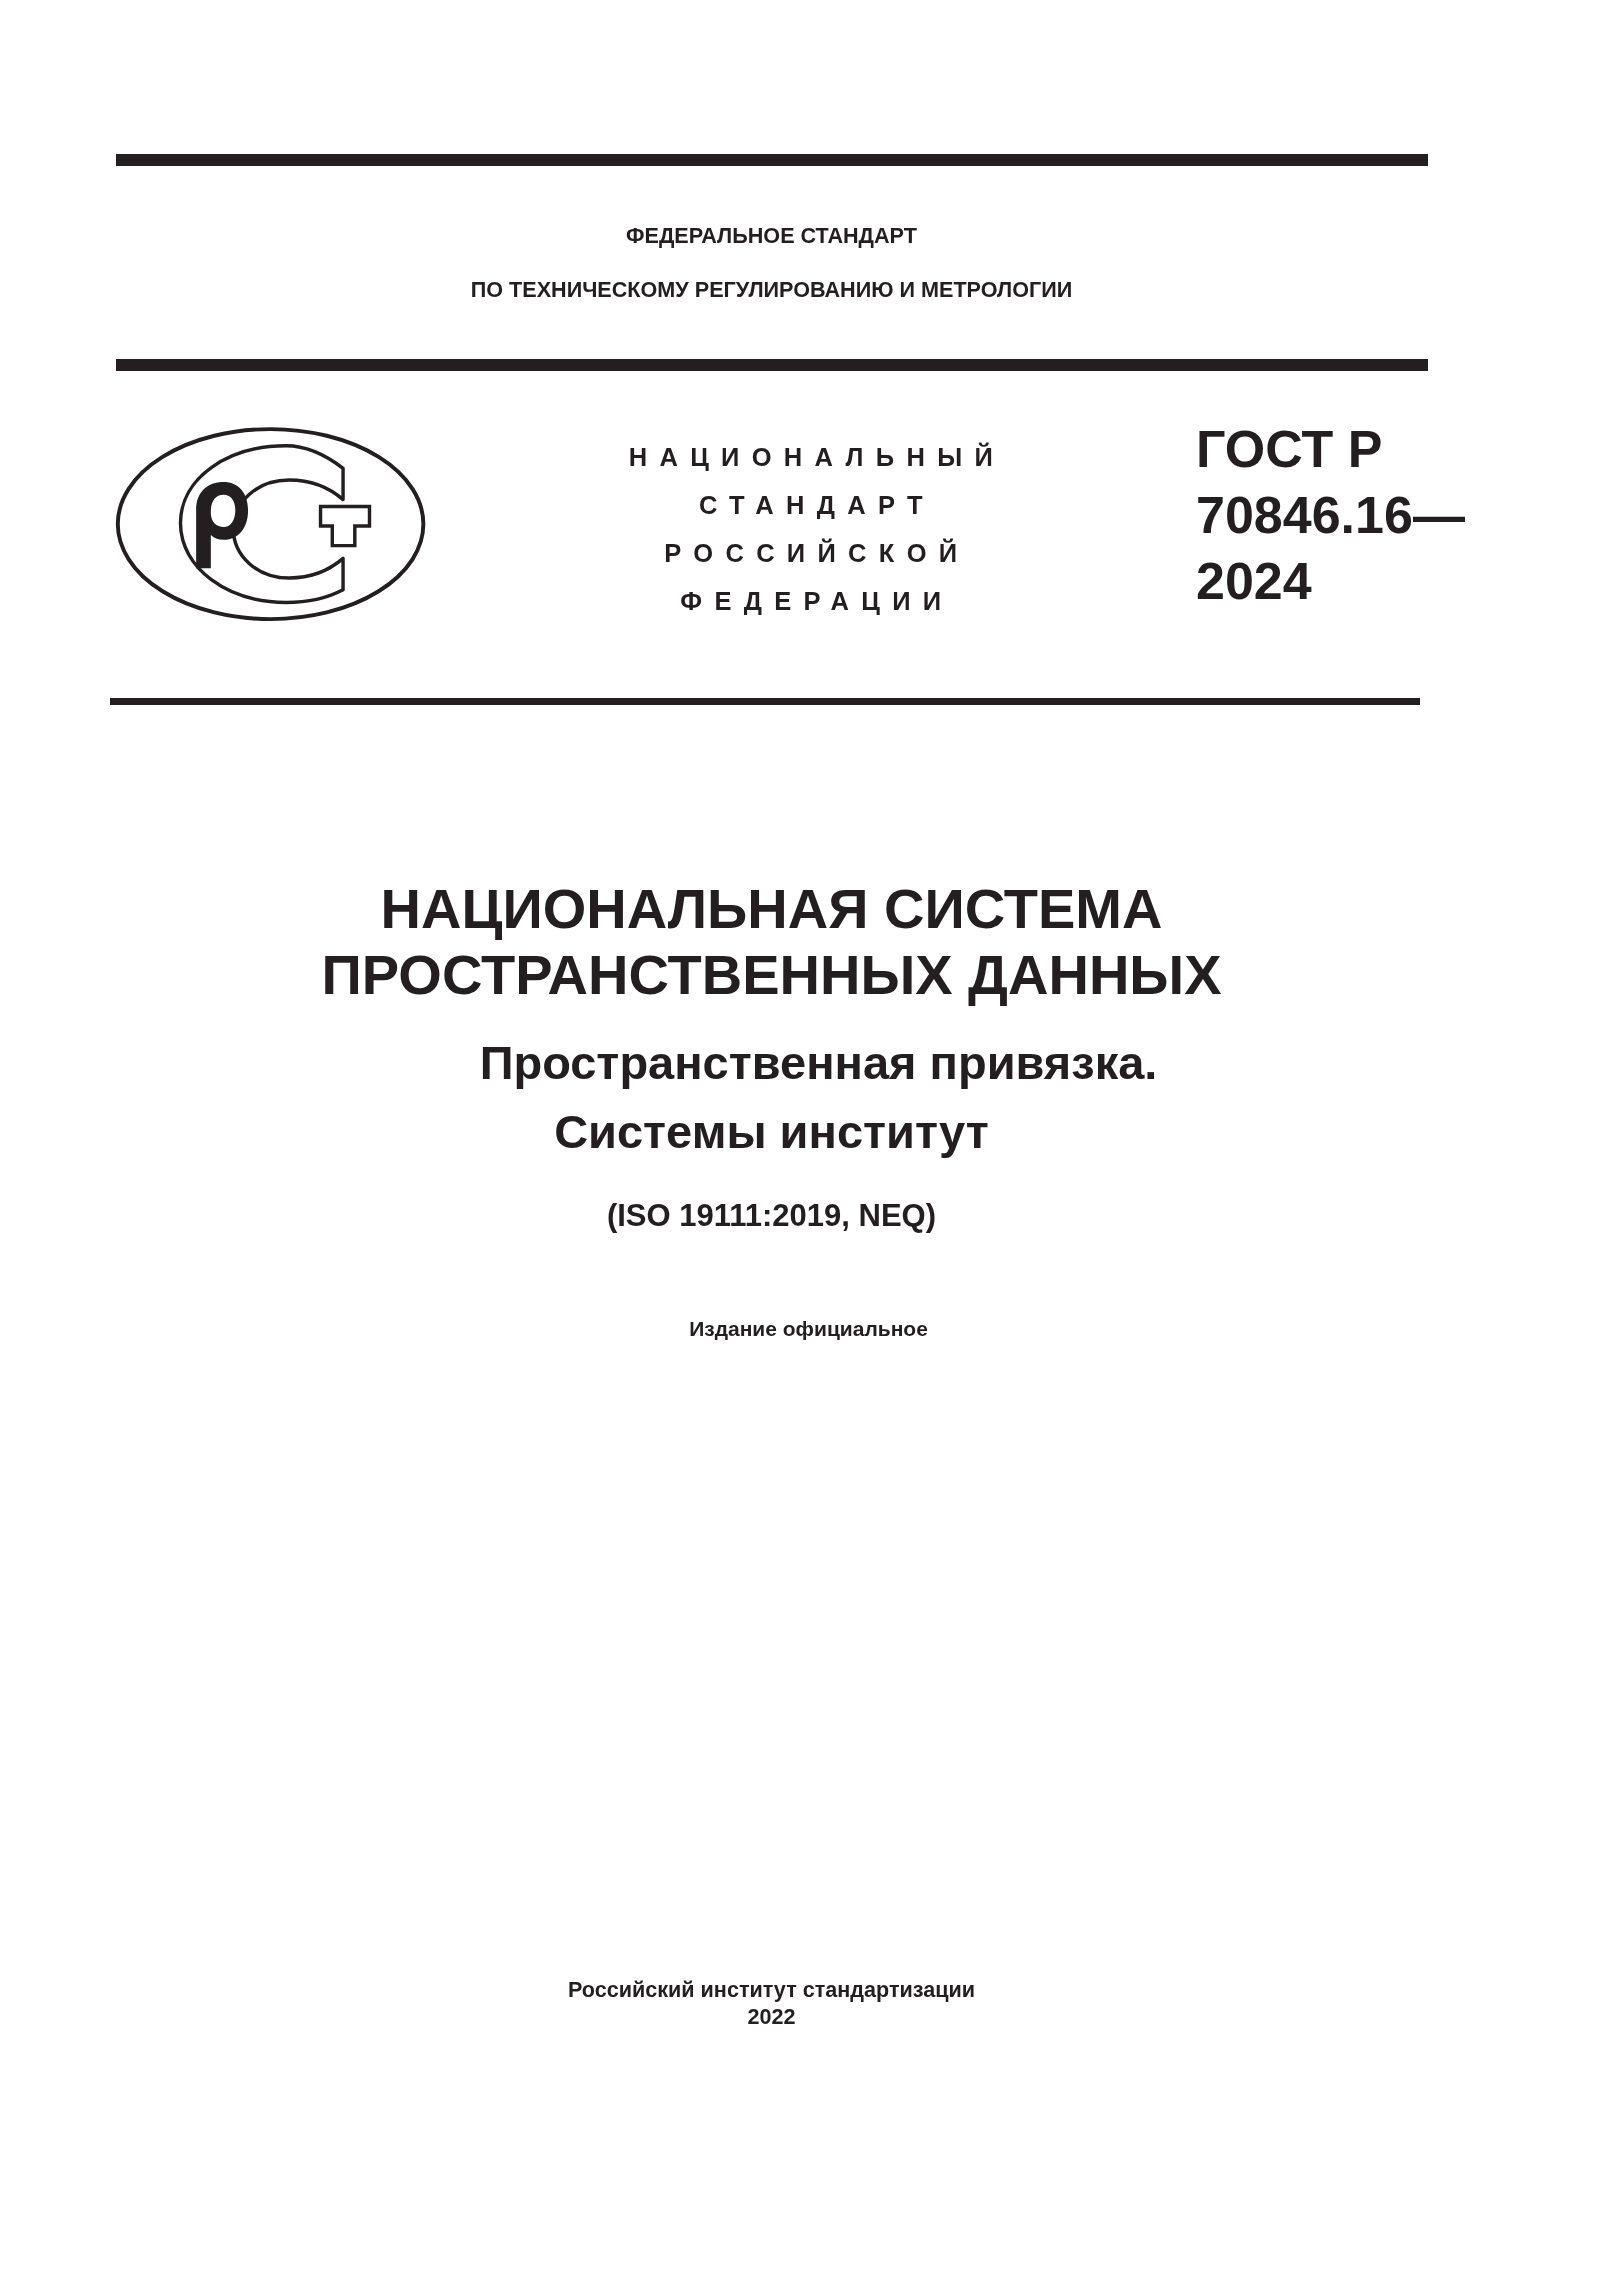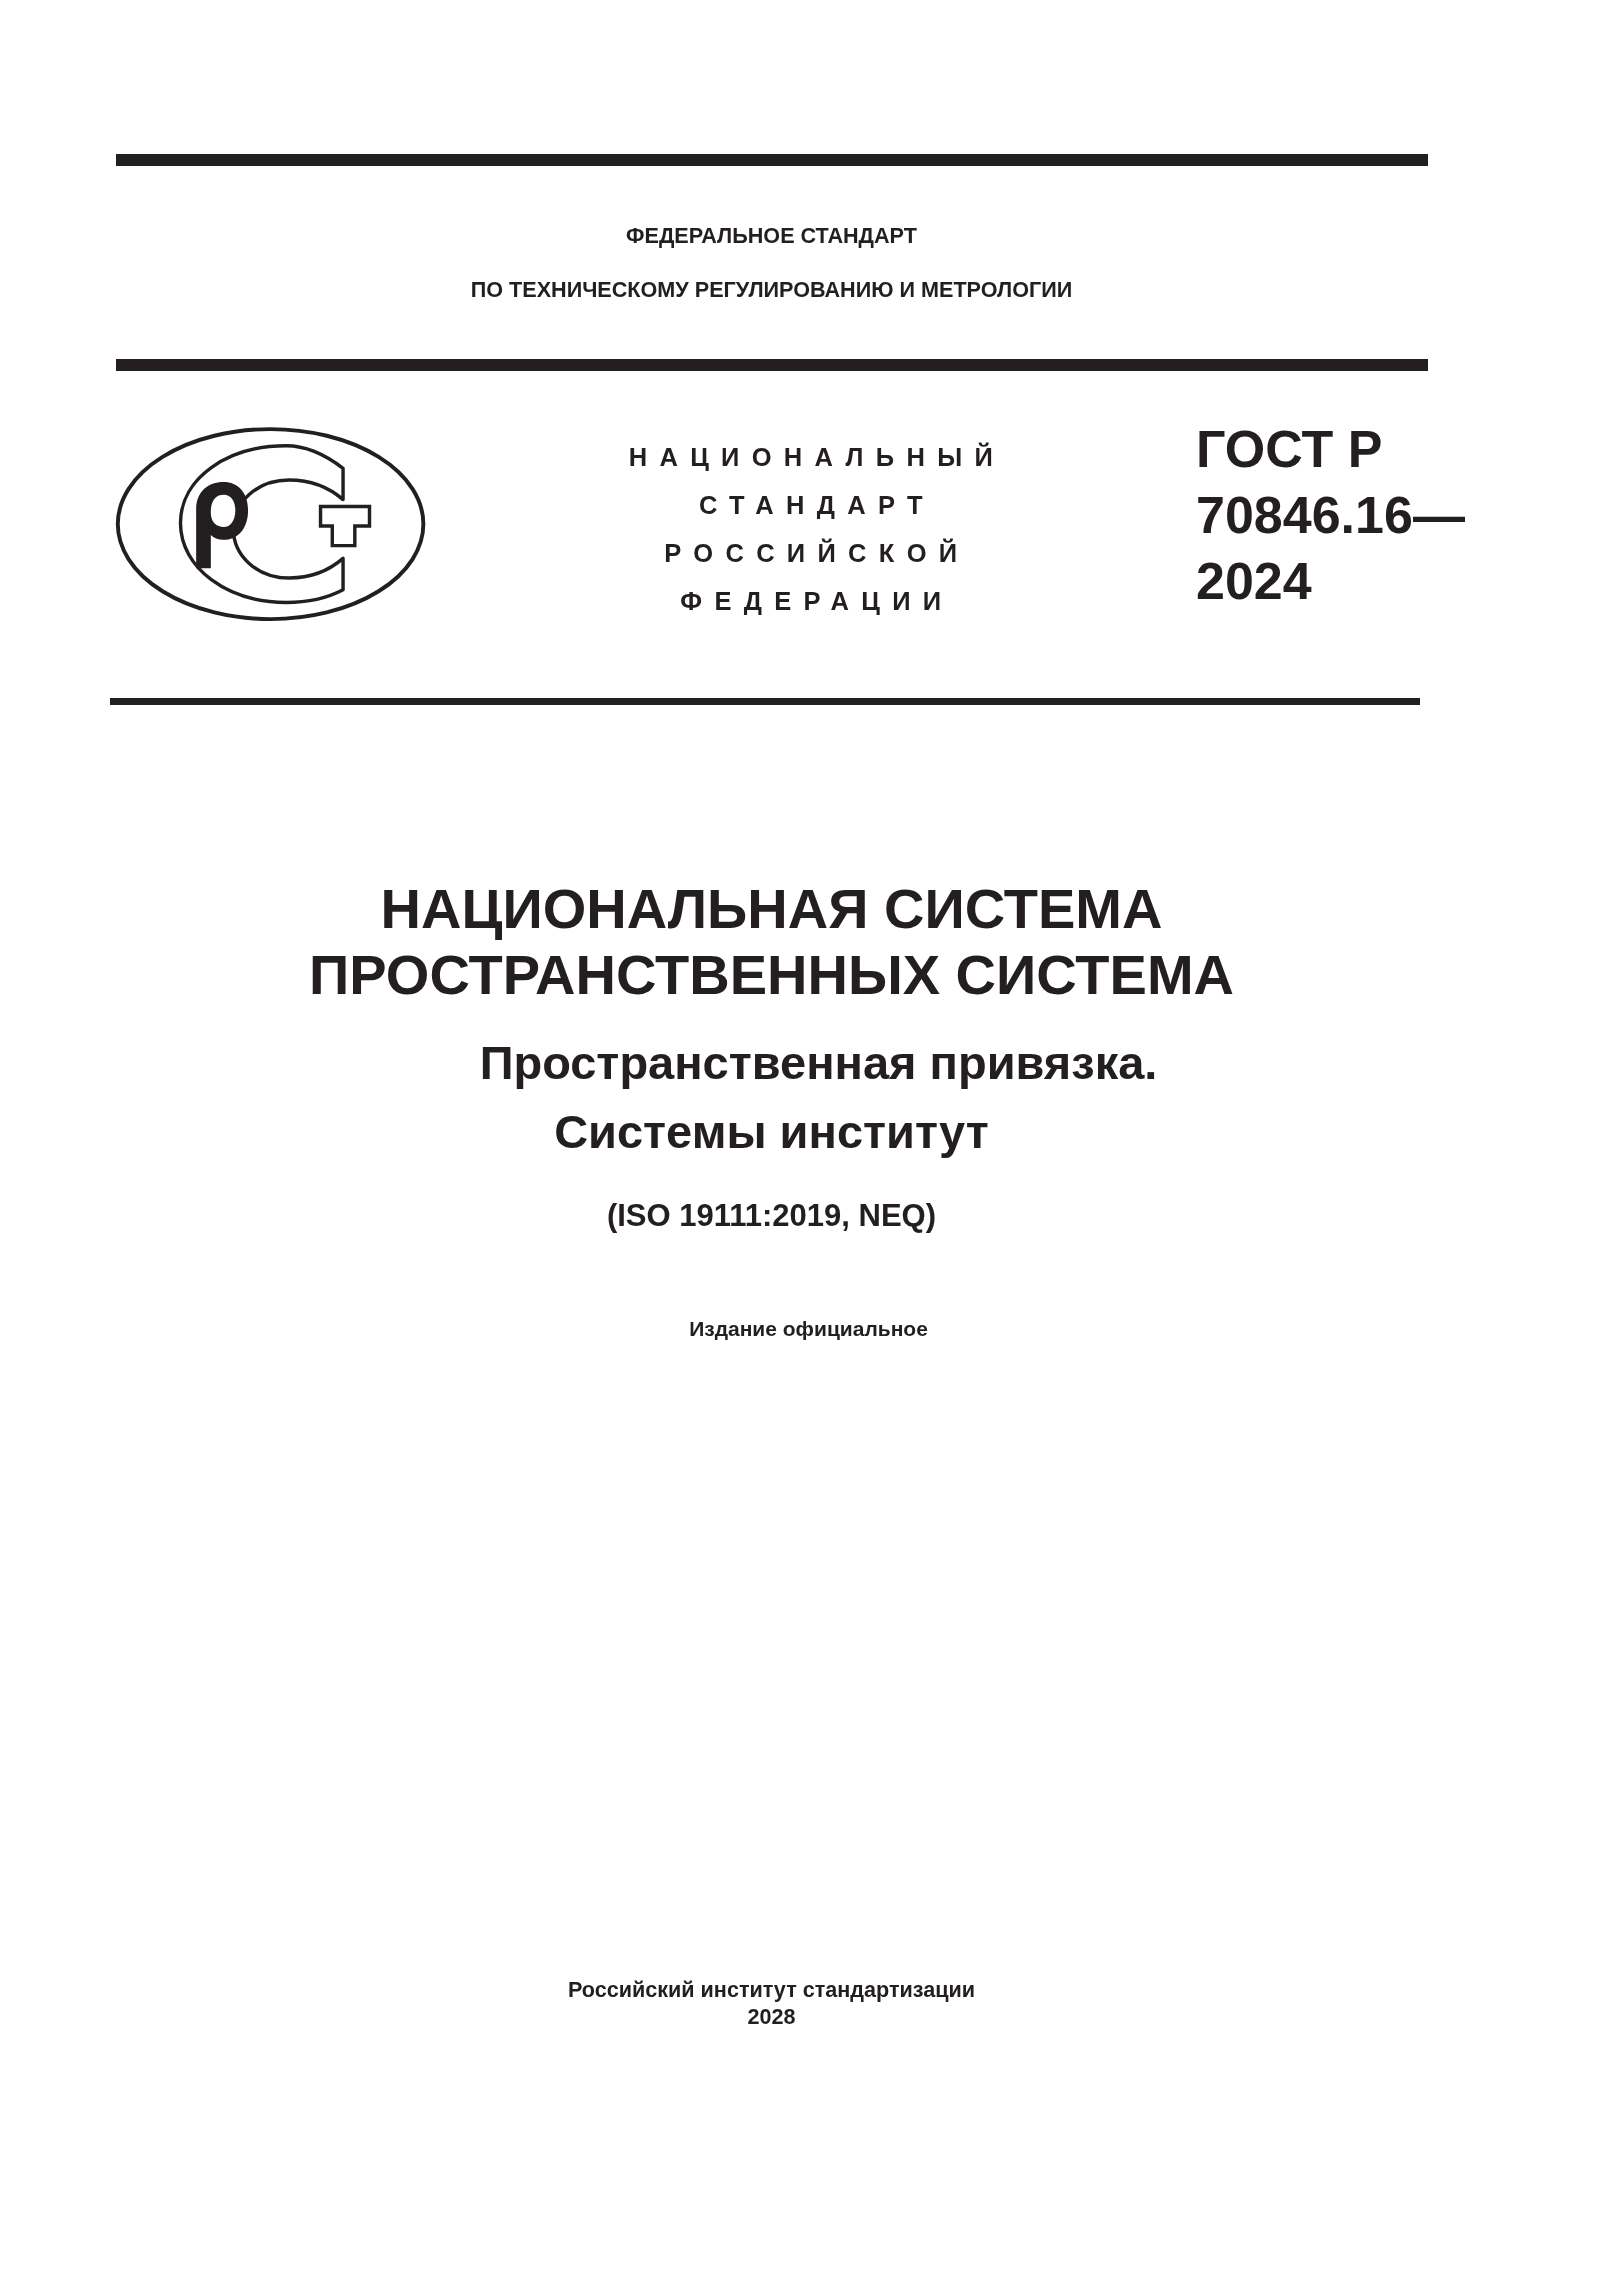--- a/index.html
+++ b/index.html
@@ -115,26 +115,26 @@
   <div>ФЕДЕРАЦИИ</div>
 </div>
 
 <div id="gost-block">
   <div>ГОСТ Р</div>
   <div>70846.16—</div>
   <div>2024</div>
 </div>
 
 <div id="title-1" class="center-line">НАЦИОНАЛЬНАЯ СИСТЕМА</div>
-<div id="title-2" class="center-line">ПРОСТРАНСТВЕННЫХ СИСТЕМА</div>
+<div id="title-2" class="center-line">ПРОСТРАНСТВЕННЫХ ДАННЫХ</div>
 
 <div id="subtitle-1" class="center-line">Пространственная привязка.</div>
 <div id="subtitle-2" class="center-line">Системы институт</div>
 
 <div id="iso-ref" class="center-line">(ISO 19111:2019, NEQ)</div>
 
 <div id="edition-note" class="center-line">Издание официальное</div>
 
 <div id="footer" class="center-line">
   <div>Российский институт стандартизации</div>
-  <div>2028</div>
+  <div>2022</div>
 </div>
 
 
 </body></html>

